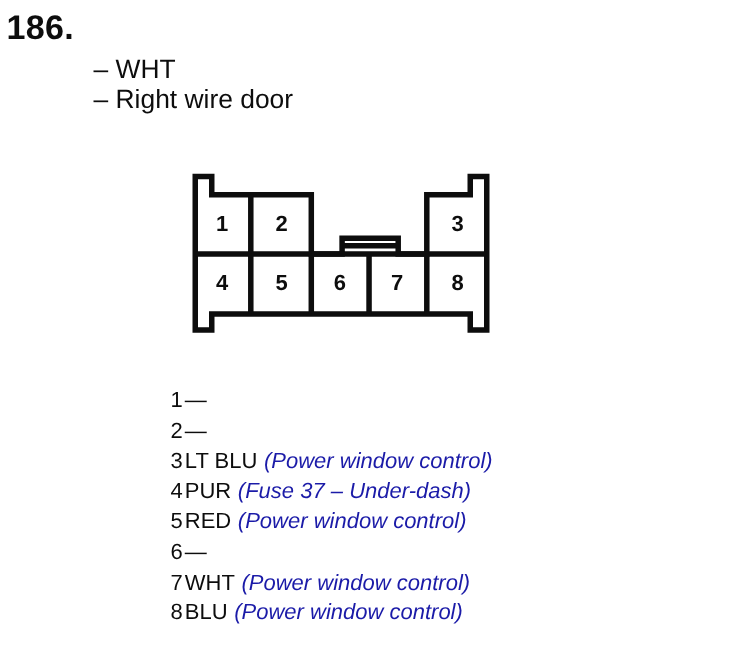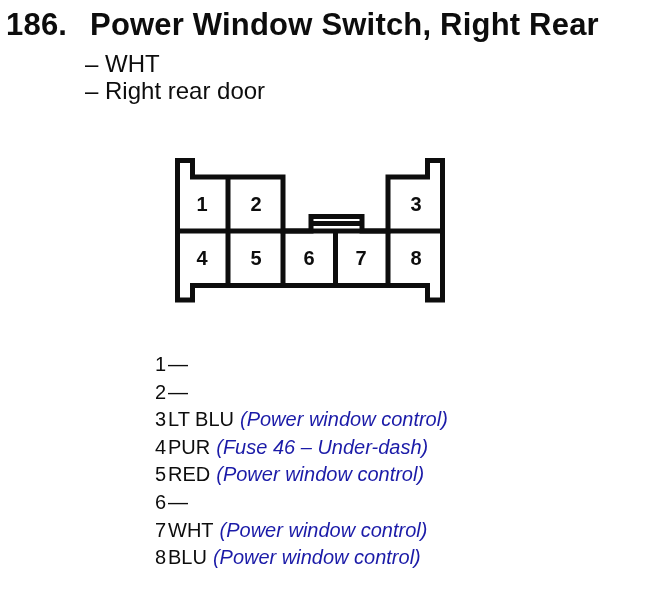--- a/index.html
+++ b/index.html
@@ -72,25 +72,24 @@
   .pin-wire { color: var(--ink); }
   .pin-note { color: var(--blue); margin-left: 6px; font-style: italic; }
   .pin-note:empty { margin-left: 0; }
 </style>
 </head>
 <body>
 
 <div class="page">
 
   <div class="section-number">186.</div>
-  <div class="section-title">Power Window Switch, Right Rear</div>
 
   <div class="bullets">
     <div>– WHT</div>
-    <div>– Right rear door</div>
+    <div>– Right wire door</div>
   </div>
 
   <svg class="diagram-svg" viewBox="0 0 670 591" xmlns="http://www.w3.org/2000/svg">
 
     <path d="M177.5 160.5 H192.5 V177 H283 V231 H311 V216.5 H362 V231 H388 V177 H427.5 V160.5 H442.5 V300 H427.5 V285.5 H192.5 V300 H177.5 Z" fill="none" stroke="#0d0d0d" stroke-width="5"></path>
 
     <path d="M177.5 231 H442.5 M228 177 V231 M228 231 V285.5 M283 231 V285.5 M335.5 231 V285.5 M388 231 V285.5 M311 223.5 H362" fill="none" stroke="#0d0d0d" stroke-width="5"></path>
   </svg>
 
   <div class="cell-label" style="left:202px; top:204px;">1</div>
@@ -114,21 +113,21 @@
       <span class="pin-note"></span>
     </div>
     <div class="pin-row">
       <span class="pin-num">3</span>
       <span class="pin-wire">LT BLU</span>
       <span class="pin-note">(Power window control)</span>
     </div>
     <div class="pin-row">
       <span class="pin-num">4</span>
       <span class="pin-wire">PUR</span>
-      <span class="pin-note">(Fuse 46 – Under-dash)</span>
+      <span class="pin-note">(Fuse 37 – Under-dash)</span>
     </div>
     <div class="pin-row">
       <span class="pin-num">5</span>
       <span class="pin-wire">RED</span>
       <span class="pin-note">(Power window control)</span>
     </div>
     <div class="pin-row">
       <span class="pin-num">6</span>
       <span class="pin-wire">—</span>
       <span class="pin-note"></span>

